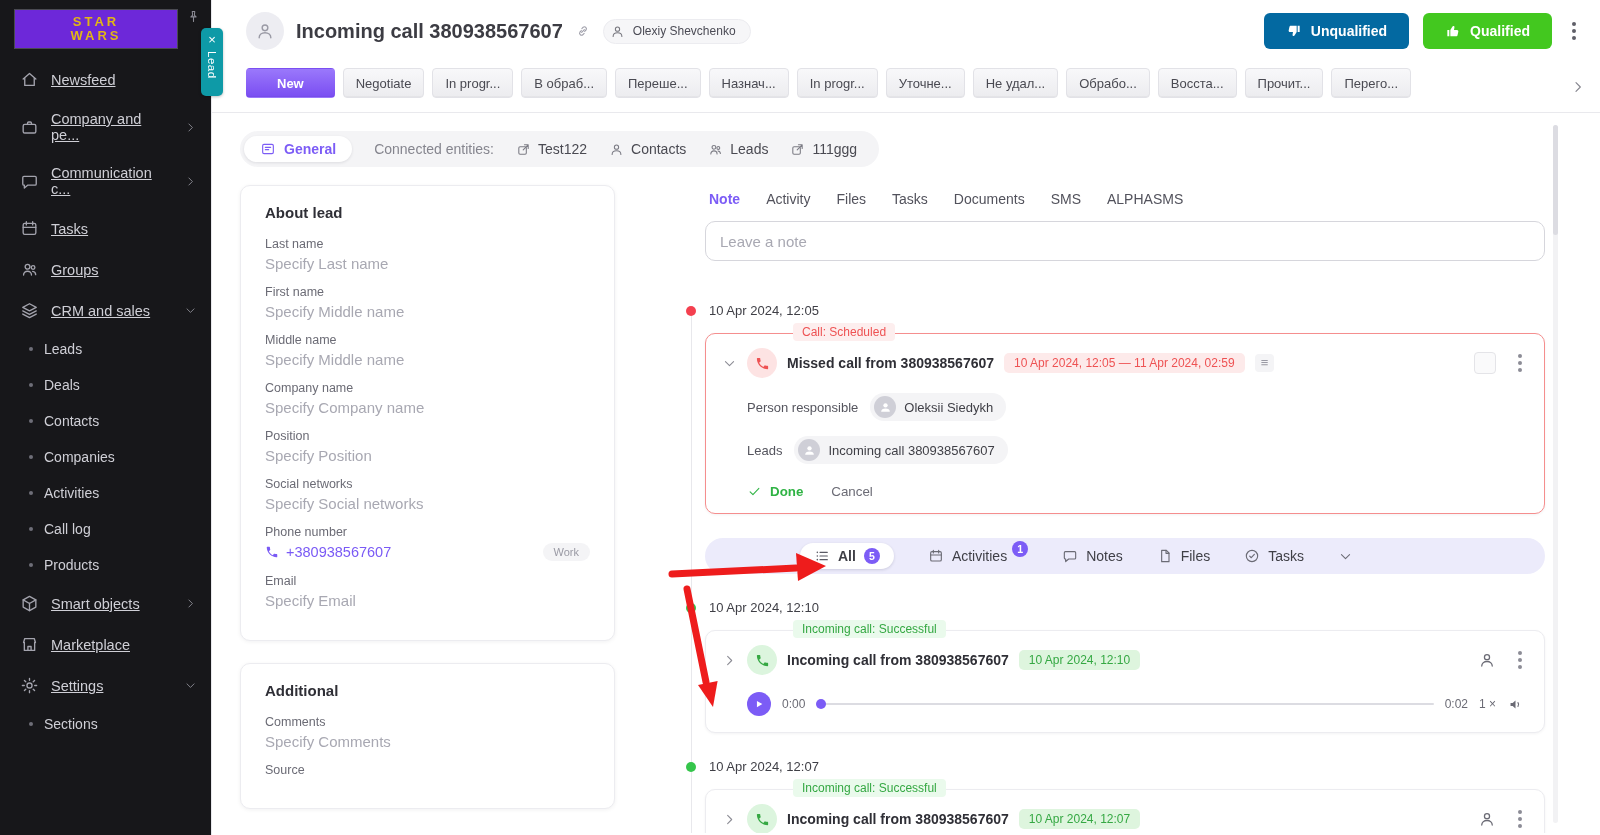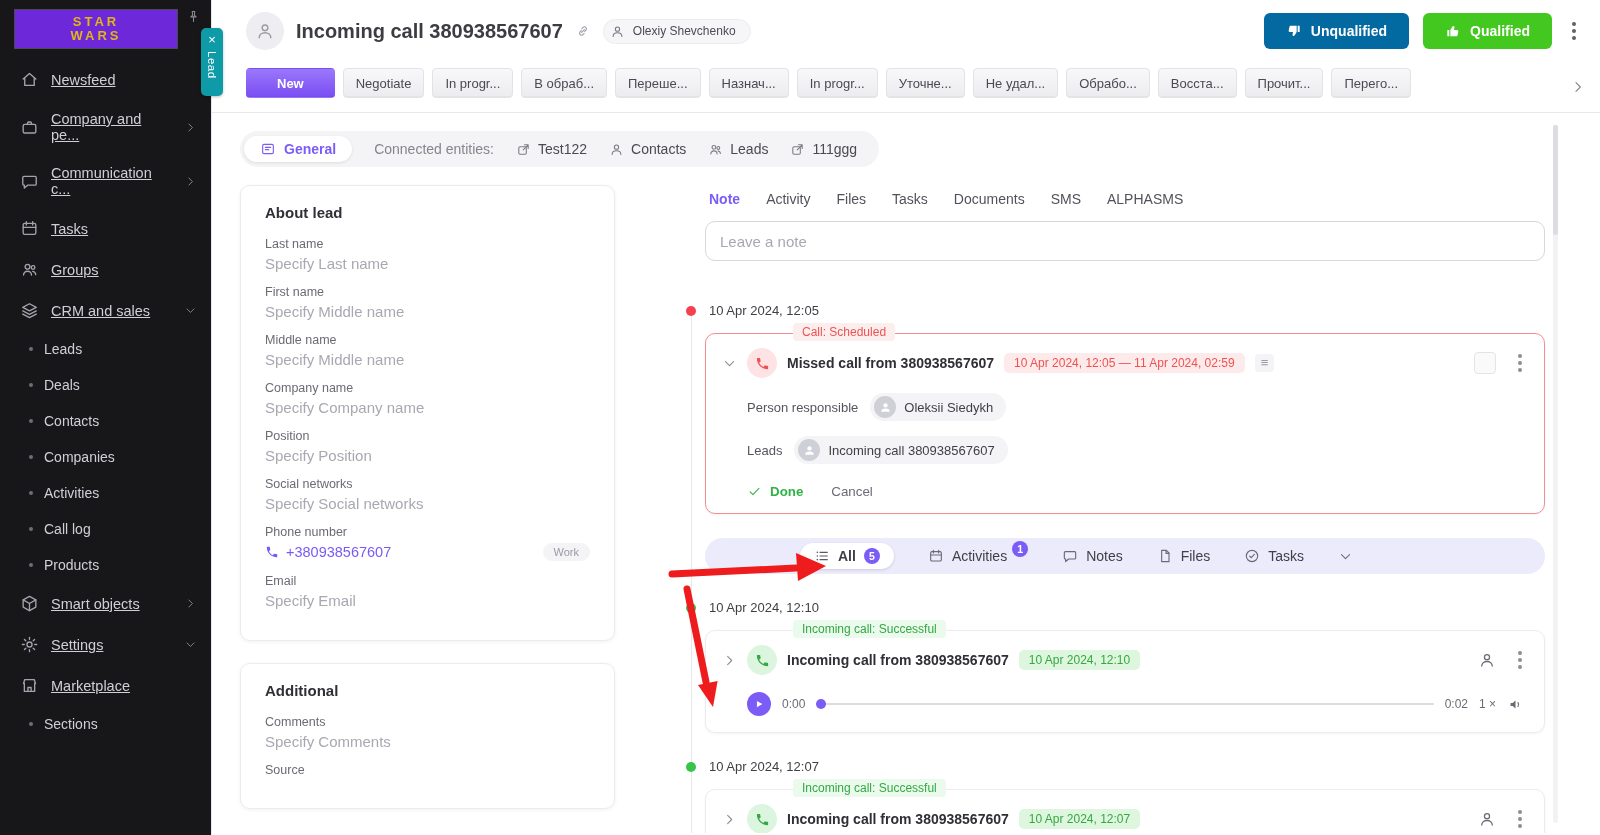--- a/index.html
+++ b/index.html
@@ -295,40 +295,40 @@
           <span>Smart objects</span>
           <span class="icon chev">
             <svg viewBox="0 0 24 24">
               <path d="M9 5.5l6.5 6.5L9 18.5"></path>
             </svg>
           </span>
         </div>
         <div class="nav-item">
           <span class="icon">
             <svg viewBox="0 0 24 24">
-              <circle cx="12" cy="12" r="3.2"></circle>
-              <path d="M12 3v2.4M12 18.6V21M3 12h2.4M18.6 12H21M5.6 5.6l1.7 1.7M16.7 16.7l1.7 1.7M18.4 5.6l-1.7 1.7M7.3 16.7l-1.7 1.7"></path>
-            </svg>
-          </span>
-          <span>Settings</span>
-          <span class="icon chev">
-            <svg viewBox="0 0 24 24">
-              <path d="M5.5 9l6.5 6.5L18.5 9"></path>
-            </svg>
-          </span>
-        </div>
-        <div class="nav-item">
-          <span class="icon">
-            <svg viewBox="0 0 24 24">
               <path d="M4.5 9.5 6 4.5h12l1.5 5"></path>
               <path d="M5.5 9.5V19.5h13v-10"></path>
               <path d="M10 19.5v-5h4v5"></path>
             </svg>
           </span>
           <span>Marketplace</span>
+        </div>
+        <div class="nav-item">
+          <span class="icon">
+            <svg viewBox="0 0 24 24">
+              <circle cx="12" cy="12" r="3.2"></circle>
+              <path d="M12 3v2.4M12 18.6V21M3 12h2.4M18.6 12H21M5.6 5.6l1.7 1.7M16.7 16.7l1.7 1.7M18.4 5.6l-1.7 1.7M7.3 16.7l-1.7 1.7"></path>
+            </svg>
+          </span>
+          <span>Settings</span>
+          <span class="icon chev">
+            <svg viewBox="0 0 24 24">
+              <path d="M5.5 9l6.5 6.5L18.5 9"></path>
+            </svg>
+          </span>
         </div>
         <div class="sub-item">
           <span class="bullet"></span>
           <span>Sections</span>
         </div>
       </nav>
   </aside>
 
   <div class="drawer">
 

